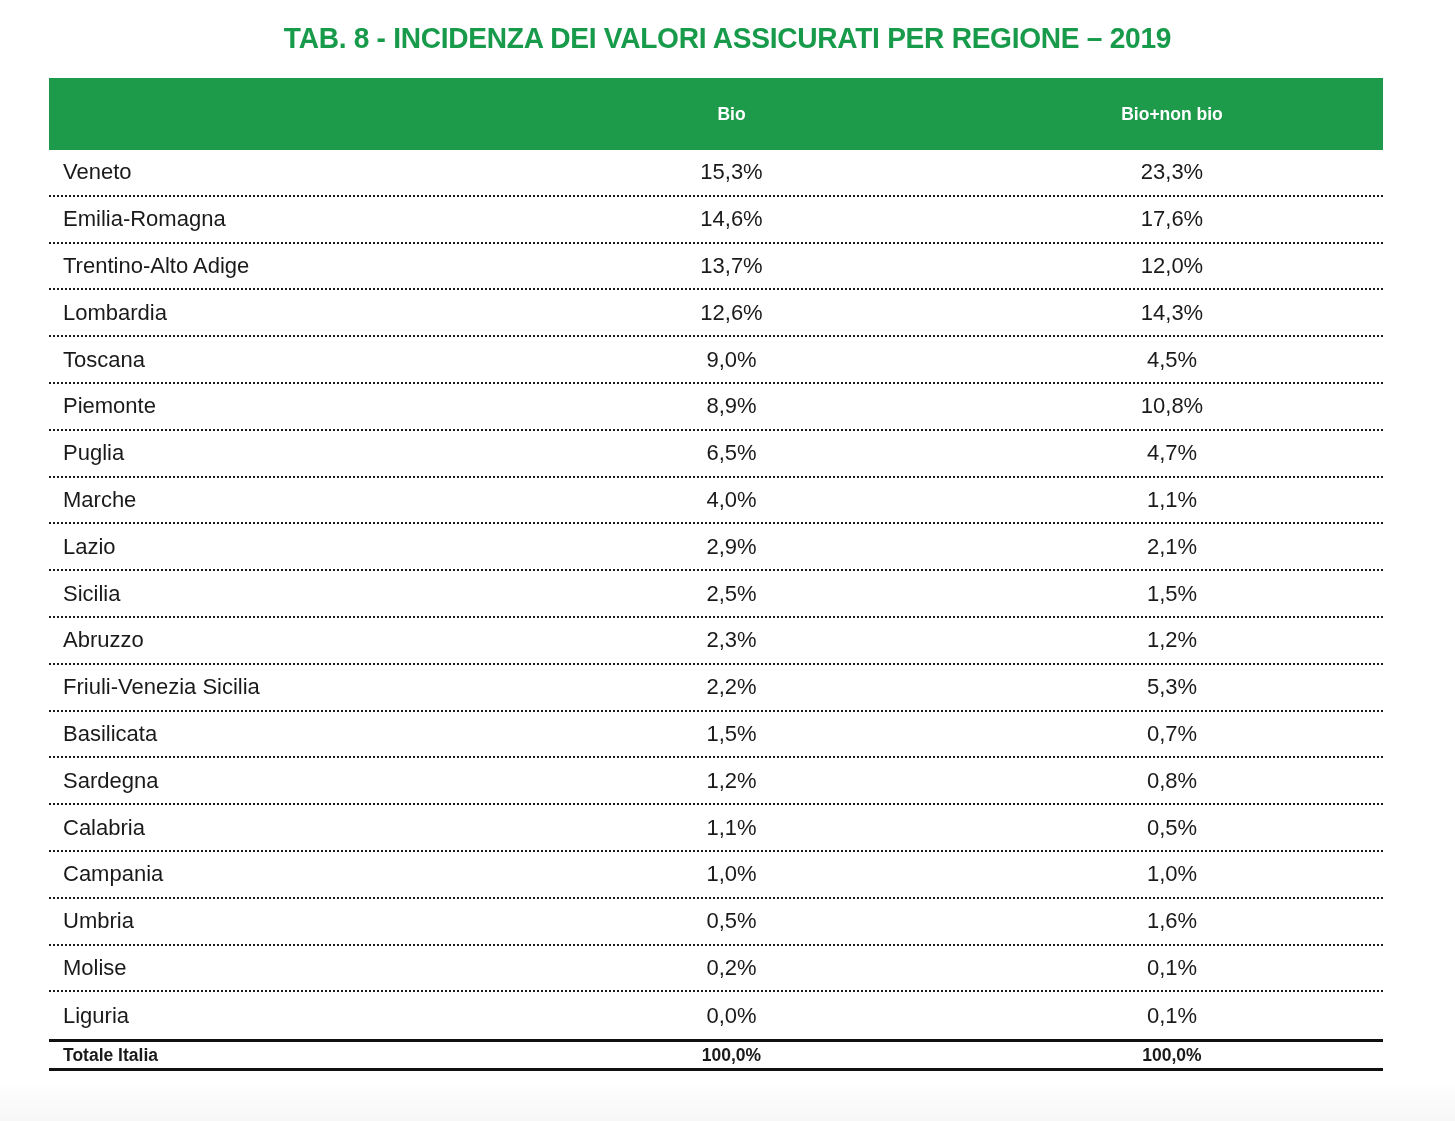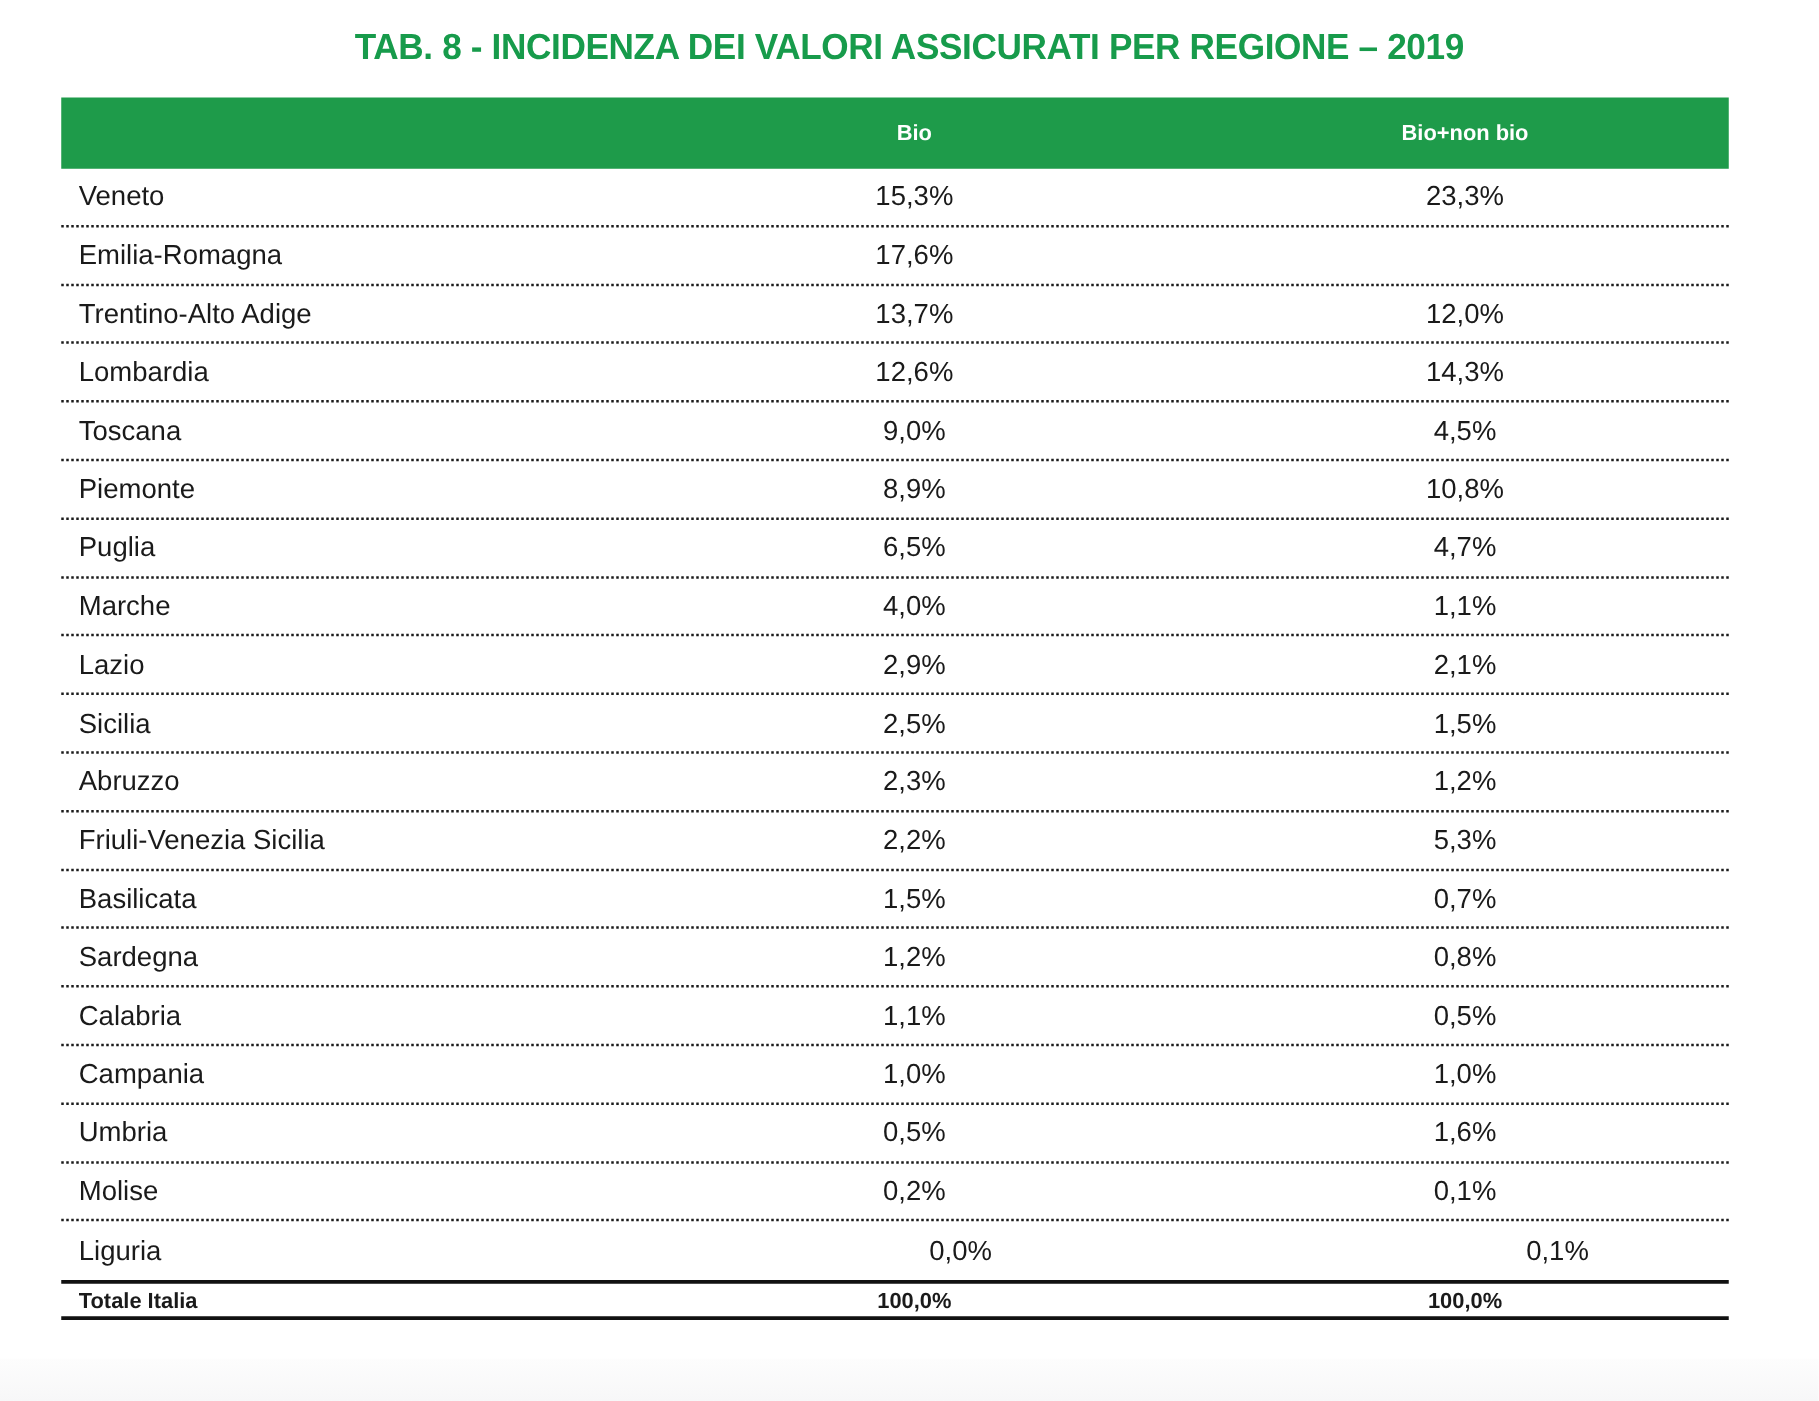--- a/index.html
+++ b/index.html
@@ -28,34 +28,34 @@
     position: absolute;
     left: 49px; top: 78px;
     width: 1334px;
   }
   .trow {
     display: grid;
     grid-template-columns: 453px 459px 422px;
     align-items: center;
   }
   .thead {
-    height: 57px;
+    height: 72px;
     background: #1e9b4a;
     color: #ffffff;
     font-weight: bold;
     font-size: 17.5px;
   }
   .thead .cell-val { text-align: center; }
 
   .tbody-row {
     height: 46.8px;
     border-bottom: 2px dotted #1b1b1b;
     font-size: 22px;
   }
-  .tbody-row:last-of-type { border-bottom: none; gap: 37px; }
+  .tbody-row:last-of-type { border-bottom: none; }
 
   .cell-region { padding-left: 14px; text-align: left; }
   .cell-val { text-align: center; }
 
   .total-row {
     height: 32px;
     border-top: 3px solid #111111;
     border-bottom: 3px solid #111111;
     font-weight: bold;
     font-size: 17.5px;
@@ -85,20 +85,21 @@
 
     <div>
   <div class="trow tbody-row">
     <div class="cell-region">Veneto</div>
     <div class="cell-val">15,3%</div>
     <div class="cell-val">23,3%</div>
   </div>
 
   <div class="trow tbody-row">
     <div class="cell-region">Emilia-Romagna</div>
+    <div class="cell-val">14,6%</div>
     <div class="cell-val">17,6%</div>
   </div>
 
   <div class="trow tbody-row">
     <div class="cell-region">Trentino-Alto Adige</div>
     <div class="cell-val">13,7%</div>
     <div class="cell-val">12,0%</div>
   </div>
 
   <div class="trow tbody-row">

